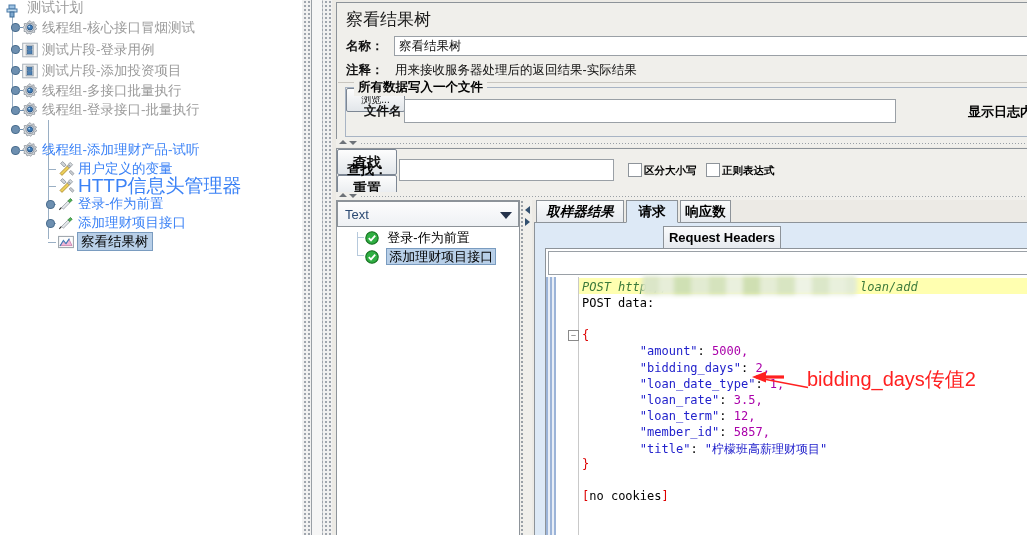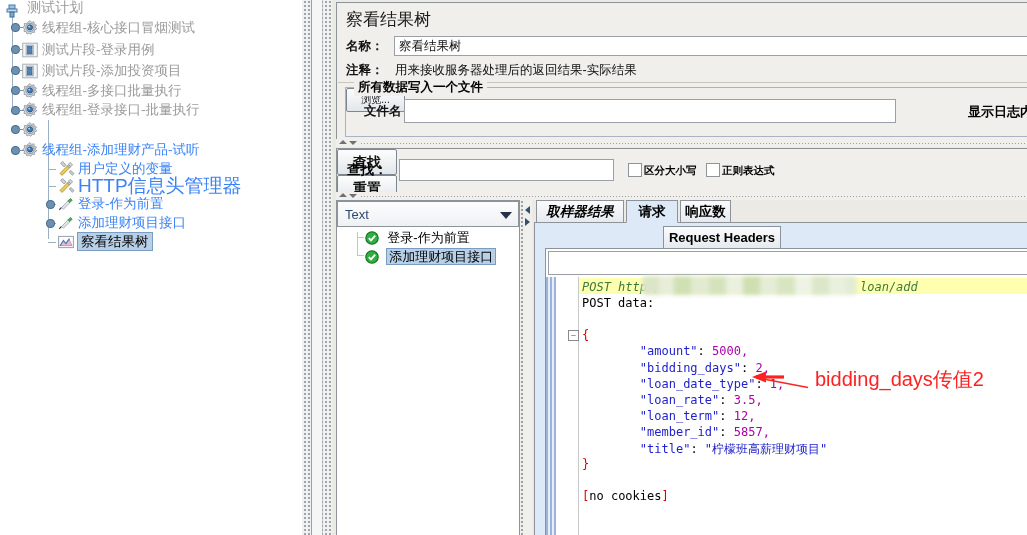--- a/index.html
+++ b/index.html
@@ -353,16 +353,16 @@
             </div>
         </div>
       </div>
     </div>
 
     <svg id="annot-arrow" width="120" height="30" style="position:absolute;left:418px;top:368px;overflow:visible;">
       <path d="M6,9 L34,9" stroke="#ff2020" stroke-width="3.2" fill="none"></path>
       <path d="M2,9 L16,3.5 L16,14.5 Z" fill="#ff2020"></path>
       <path d="M16,11.5 L58,19.5" stroke="#ff2020" stroke-width="1.6" fill="none"></path>
     </svg>
-    <div id="annot" style="left:475px;top:366px;margin-left:8px;">bidding_days传值2</div>
+    <div id="annot" style="left:475px;top:366px;">bidding_days传值2</div>
 
   </div>
 </div>
 
 </body></html>

